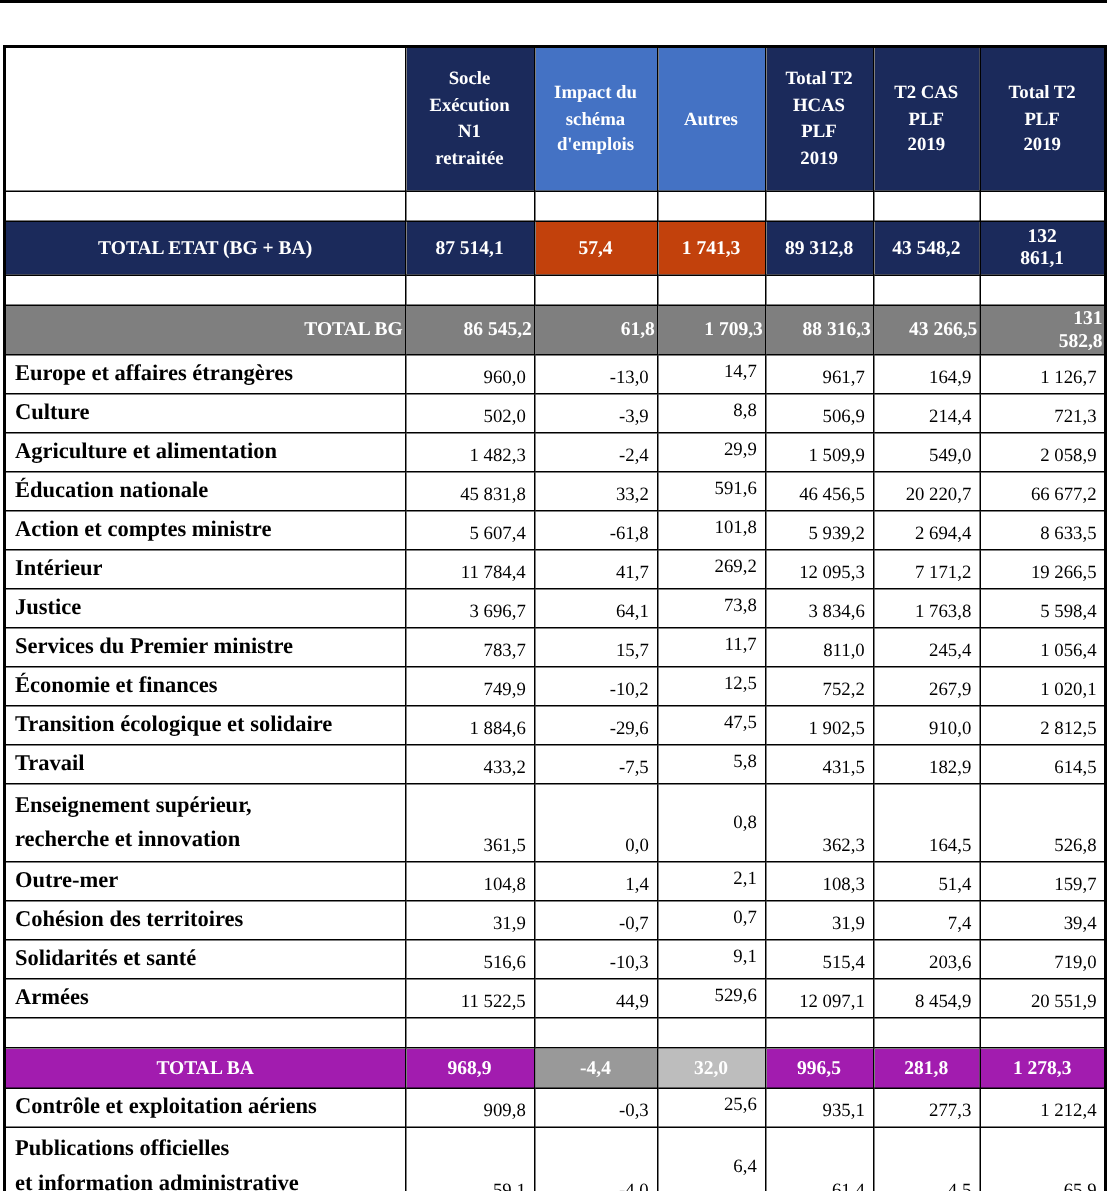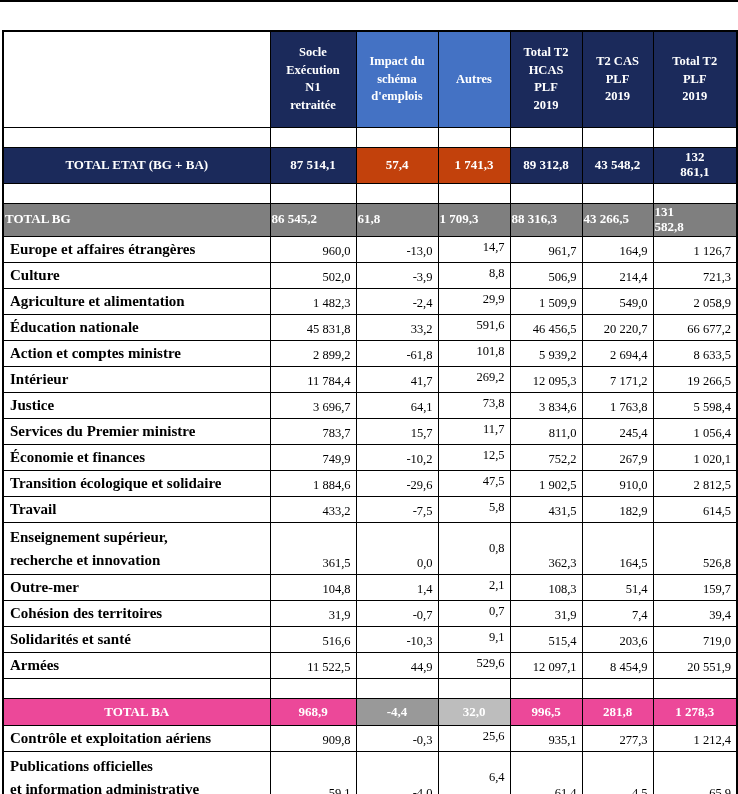--- a/index.html
+++ b/index.html
@@ -41,24 +41,24 @@
   tr.spacer { height: 20px; }
   tr.spacer td { background: #ffffff; }
 
   tr.total-navy { height: 36px; border-radius: 11px; }
   tr.total-navy td { background: #1b2a5b; color: #ffffff; font-weight: bold;
     text-align: center; vertical-align: middle; font-size: 13px; line-height: 1.15; }
   tr.total-navy td.lite { background: #c2410c; }
 
   tr.total-gray { height: 33px; }
   tr.total-gray td { background: #7f7f7f; color: #ffffff; font-weight: bold;
-    text-align: left; vertical-align: middle; font-size: 13px; line-height: 1.15; }
+    text-align: right; vertical-align: middle; font-size: 13px; line-height: 1.15; }
 
   tr.total-ba { height: 27px; }
-  tr.total-ba td { background: #ec4899; color: #ffffff; font-weight: bold;
+  tr.total-ba td { background: #a21caf; color: #ffffff; font-weight: bold;
     text-align: center; vertical-align: middle; font-size: 13px; line-height: 1.15; }
   tr.total-ba td.g2 { background: #999999; }
   tr.total-ba td.g3 { background: #bdbdbd; }
 
   tr.data { height: 26px; }
   tr.data.tall { height: 46px; }
   tr.data td.label {
     font-weight: bold; font-size: 15px;
     text-align: left; vertical-align: top;
     padding: 3px 4px 2px 6px; line-height: 1.25;
@@ -185,21 +185,21 @@
         <td class="label">Éducation nationale</td>
         <td class="num">45 831,8</td>
         <td class="num">33,2</td>
         <td class="num autres">591,6</td>
         <td class="num">46 456,5</td>
         <td class="num">20 220,7</td>
         <td class="num">66 677,2</td>
       </tr>
       <tr class="data">
         <td class="label">Action et comptes ministre</td>
-        <td class="num">2 899,2</td>
+        <td class="num">5 607,4</td>
         <td class="num">-61,8</td>
         <td class="num autres">101,8</td>
         <td class="num">5 939,2</td>
         <td class="num">2 694,4</td>
         <td class="num">8 633,5</td>
       </tr>
       <tr class="data">
         <td class="label">Intérieur</td>
         <td class="num">11 784,4</td>
         <td class="num">41,7</td>

